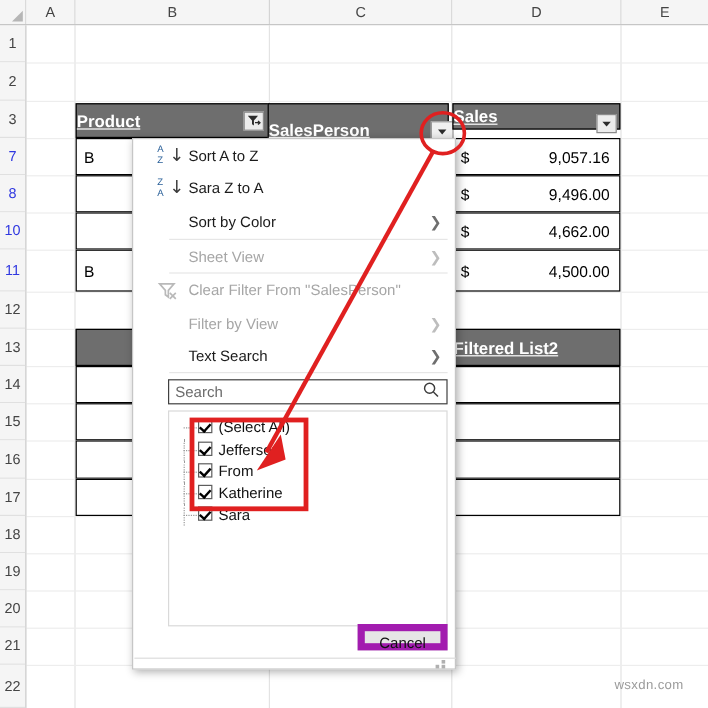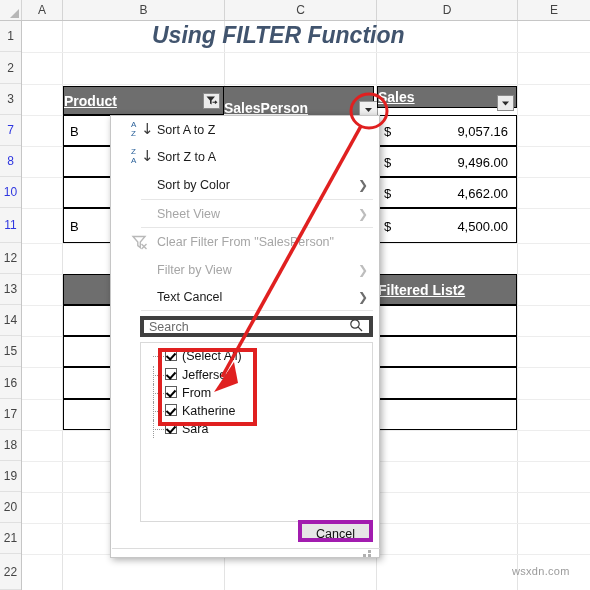--- a/index.html
+++ b/index.html
@@ -64,36 +64,36 @@
   .msep{position:absolute;height:1px;background:#e6e6e6;}
   .sortico{position:absolute;left:19px;top:50%;transform:translateY(-50%);
     width:22px;height:18px;}
   .sortico .az{position:absolute;left:0;top:0;font-size:8px;line-height:8px;
     color:#2a6099;font-family:"Liberation Sans",sans-serif;}
   .sortico .az2{position:absolute;left:0;top:9px;font-size:8px;line-height:8px;
     color:#2a6099;font-family:"Liberation Sans",sans-serif;}
   .sortico .arr{position:absolute;left:10px;top:0px;font-size:15px;line-height:17px;color:#3b3b3b;
     font-family:"DejaVu Sans",sans-serif;}
 
-  #searchbox{position:absolute;background:#fff;border:4px solid #404040;box-sizing:border-box;}
+  #searchbox{position:absolute;background:#fff;border:1px solid #404040;box-sizing:border-box;}
   #searchbox .ph{position:absolute;left:5px;top:50%;transform:translateY(-50%);
     font-size:12.5px;color:#6b6b6b;}
   #searchbox .mag{position:absolute;right:6px;top:50%;transform:translateY(-50%);}
 
   #listbox{position:absolute;background:#fff;border:1px solid #d9d9d9;box-sizing:border-box;}
   .li{position:absolute;height:18px;font-size:12.5px;color:#111;}
   .li .cb{position:absolute;left:0;top:2px;width:12px;height:12px;background:#fff;
     border:1px solid #5d5d5d;box-sizing:border-box;}
   .li .cb:after{content:"";position:absolute;left:2px;top:1px;width:4px;height:7px;
     border:solid #000;border-width:0 2px 2px 0;transform:rotate(42deg);}
   .li .nm{position:absolute;left:17px;top:50%;transform:translateY(-50%);white-space:nowrap;}
   .li .dots{position:absolute;left:-12px;top:9px;width:11px;border-top:1px dotted #9a9a9a;}
   .li .vdots{position:absolute;left:-12px;top:0px;bottom:0;border-left:1px dotted #9a9a9a;}
 
-  .btn{position:absolute;height:22px;background:#e6e6e6;border:4px solid #a21caf;
+  .btn{position:absolute;height:22px;background:#e6e6e6;border:6px solid #a21caf;
     box-sizing:border-box;font-size:12.5px;color:#101010;text-align:center;line-height:20px;}
   .btn.primary{border:2px solid #0b7ac4;line-height:18px;}
 
   #grip{position:absolute;width:12px;height:10px;}
   #grip i{position:absolute;width:3px;height:3px;background:#b0b0b0;}
 
   
   #annot{position:absolute;left:0;top:0;width:590px;height:590px;pointer-events:none;}
   #redbox{position:absolute;border:4px solid #e02020;box-sizing:border-box;}
 
@@ -120,21 +120,20 @@
   <div class="gridline-h" style="left:22px;top:305px;width:568px"></div>
   <div class="gridline-h" style="left:22px;top:336px;width:568px"></div>
   <div class="gridline-h" style="left:22px;top:367px;width:568px"></div>
   <div class="gridline-h" style="left:22px;top:399px;width:568px"></div>
   <div class="gridline-h" style="left:22px;top:430px;width:568px"></div>
   <div class="gridline-h" style="left:22px;top:461px;width:568px"></div>
   <div class="gridline-h" style="left:22px;top:492px;width:568px"></div>
   <div class="gridline-h" style="left:22px;top:523px;width:568px"></div>
   <div class="gridline-h" style="left:22px;top:554px;width:568px"></div>
 
-  <div id="title" style="left:152px;top:22px">Using FILTER Function</div>
 
   <div class="tbl-header" style="left:63px;top:86px;width:162px;height:29px">
     <span class="lbl">Product</span>
   </div>
   <div class="filterbtn" style="left:203px;top:93px">
     <svg width="15" height="14" viewBox="0 0 15 14">
       <path d="M2.5 2.5 L11 2.5 L7.6 6.4 L7.6 10.6 L6 9.5 L6 6.4 Z" fill="#2b2b2b"></path>
       <path d="M8.5 8.2 L12.4 8.2 M11 6.9 L12.6 8.3 L11 9.7" stroke="#2b2b2b" stroke-width="1.1" fill="none"></path>
     </svg>
   </div>
@@ -257,21 +256,21 @@
     </span>
     <span class="mlbl">Sort A to Z</span>
   </div>
 
   <div class="mi" style="top:30px">
     <span class="sortico">
       <span class="az">Z</span>
         <span class="az2">A</span>
         <span class="arr">↓</span>
     </span>
-    <span class="mlbl">Sort Z to A</span>
+    <span class="mlbl">Sara Z to A</span>
   </div>
 
   <div class="mi" style="top:58px">
     <span class="mlbl">Sort by Color</span>
     <span class="chev">❯</span>
   </div>
   <div class="msep" style="left:30px;top:83px;width:232px"></div>
 
   <div class="mi dis" style="top:87px">
     <span class="mlbl">Sheet View</span>
@@ -288,21 +287,21 @@
     </span>
     <span class="mlbl">Clear Filter From "SalesPerson"</span>
   </div>
 
   <div class="mi dis" style="top:143px">
     <span class="mlbl">Filter by View</span>
     <span class="chev">❯</span>
   </div>
 
   <div class="mi" style="top:170px">
-    <span class="mlbl">Text Cancel</span>
+    <span class="mlbl">Text Search</span>
     <span class="chev">❯</span>
   </div>
   <div class="msep" style="left:30px;top:194px;width:232px"></div>
 
   <div id="searchbox" style="left:29px;top:200px;width:233px;height:21px">
     <span class="ph">Search</span>
     <span class="mag">
       <svg width="14" height="14" viewBox="0 0 14 14">
         <circle cx="6" cy="6" r="4.2" fill="none" stroke="#3c3c3c" stroke-width="1.2"></circle>
         <path d="M9.2 9.2 L13 13" stroke="#3c3c3c" stroke-width="1.2"></path>

